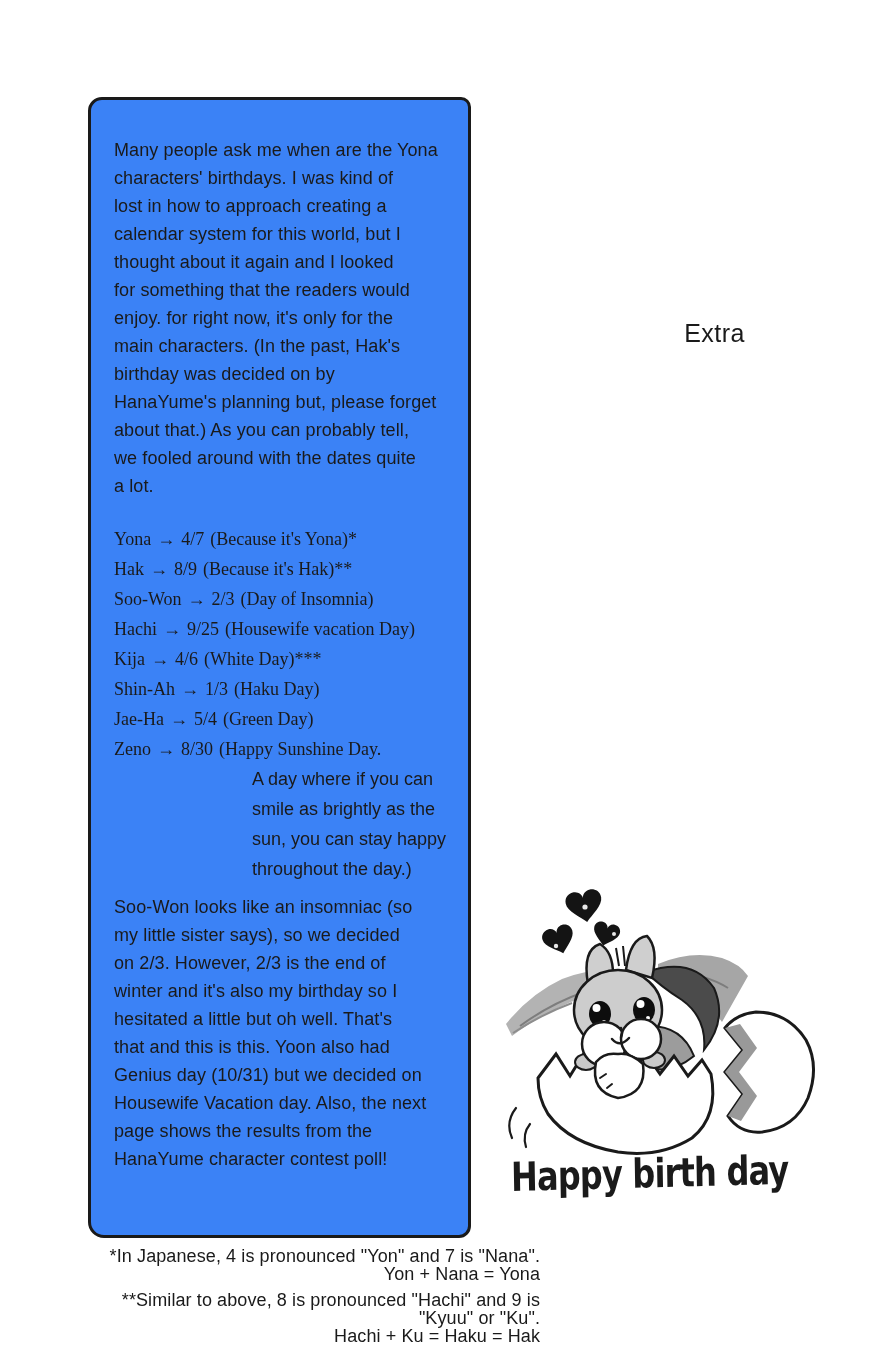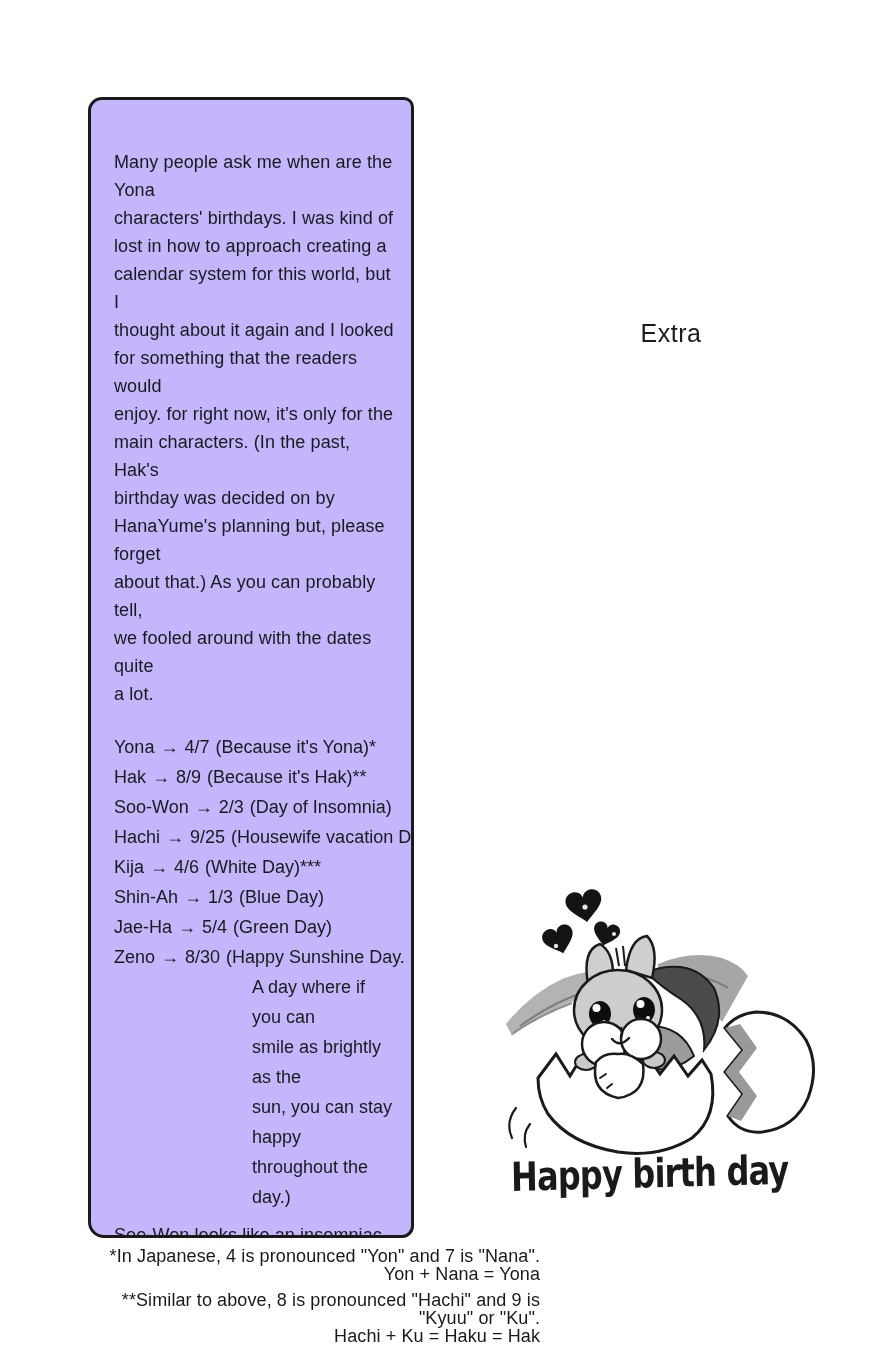--- a/index.html
+++ b/index.html
@@ -1,33 +1,33 @@
 <!DOCTYPE html>
 <html><head>
 <meta charset="utf-8">
 <style>
   html,body{margin:0;padding:0;}
   body{
     width:869px;height:1350px;position:relative;background:#ffffff;
     font-family:"Liberation Sans",sans-serif;color:#1a1a1a;overflow:hidden;
   }
   .note-box{
-    position:absolute;left:88px;top:97px;width:326px;height:1141px;
+    position:absolute;left:88px;top:97px;width:383px;height:1141px;
     box-sizing:border-box;border:3px solid #1a1a1a;border-radius:14px 10px 12px 16px;
-    background:#c4b5fd;padding:48px 14px 0 23px;overflow:hidden;
+    background:#3b82f6;padding:36px 14px 0 23px;overflow:hidden;
   }
   .para{font-size:18px;line-height:28px;white-space:pre-line;letter-spacing:.1px;}
-  .bday-list{margin-top:24px;font-size:18px;}
+  .bday-list{margin-top:24px;font-size:18px;font-family:Liberation Serif, serif;}
   .bday-row{line-height:30px;white-space:nowrap;}
   .bday-row span{margin-right:6px;}
   .bday-row span:last-child{margin-right:0;}
   .zeno-cont{margin-left:138px;font-size:18px;line-height:30px;white-space:pre-line;}
   .closing{margin-top:9px;}
   .extra-label{
-    position:absolute;left:597px;top:316px;width:148px;text-align:center;
+    position:absolute;left:597px;top:316px;width:148px;text-align:right;
     font-size:25px;line-height:35px;letter-spacing:.5px;
   }
   .illustration{position:absolute;left:500px;top:876px;width:320px;height:300px;}
   .caption{
     position:absolute;left:511px;top:1154px;font-size:40px;font-weight:bold;
     font-family:"DejaVu Sans",sans-serif;white-space:nowrap;letter-spacing:-1px;
     transform:scaleX(.8) rotate(-1.2deg);transform-origin:left center;
   }
   .footnotes{position:absolute;left:100px;top:1247px;width:440px;font-size:18px;line-height:18px;text-align:right;}
   .footnote{margin-bottom:8px;white-space:pre-line;letter-spacing:.1px;}
@@ -55,21 +55,21 @@
       <div class="bday-row"><span>Yona</span><span>→</span><span>4/7</span><span>(Because it's Yona)*</span></div>
 
       <div class="bday-row"><span>Hak</span><span>→</span><span>8/9</span><span>(Because it's Hak)**</span></div>
 
       <div class="bday-row"><span>Soo-Won</span><span>→</span><span>2/3</span><span>(Day of Insomnia)</span></div>
 
       <div class="bday-row"><span>Hachi</span><span>→</span><span>9/25</span><span>(Housewife vacation Day)</span></div>
 
       <div class="bday-row"><span>Kija</span><span>→</span><span>4/6</span><span>(White Day)***</span></div>
 
-      <div class="bday-row"><span>Shin-Ah</span><span>→</span><span>1/3</span><span>(Blue Day)</span></div>
+      <div class="bday-row"><span>Shin-Ah</span><span>→</span><span>1/3</span><span>(Haku Day)</span></div>
 
       <div class="bday-row"><span>Jae-Ha</span><span>→</span><span>5/4</span><span>(Green Day)</span></div>
 
       <div class="bday-row"><span>Zeno</span><span>→</span><span>8/30</span><span>(Happy Sunshine Day.</span></div>
     </div>
 
   <div class="zeno-cont">A day where if you can
 smile as brightly as the
 sun, you can stay happy
 throughout the day.)</div>

